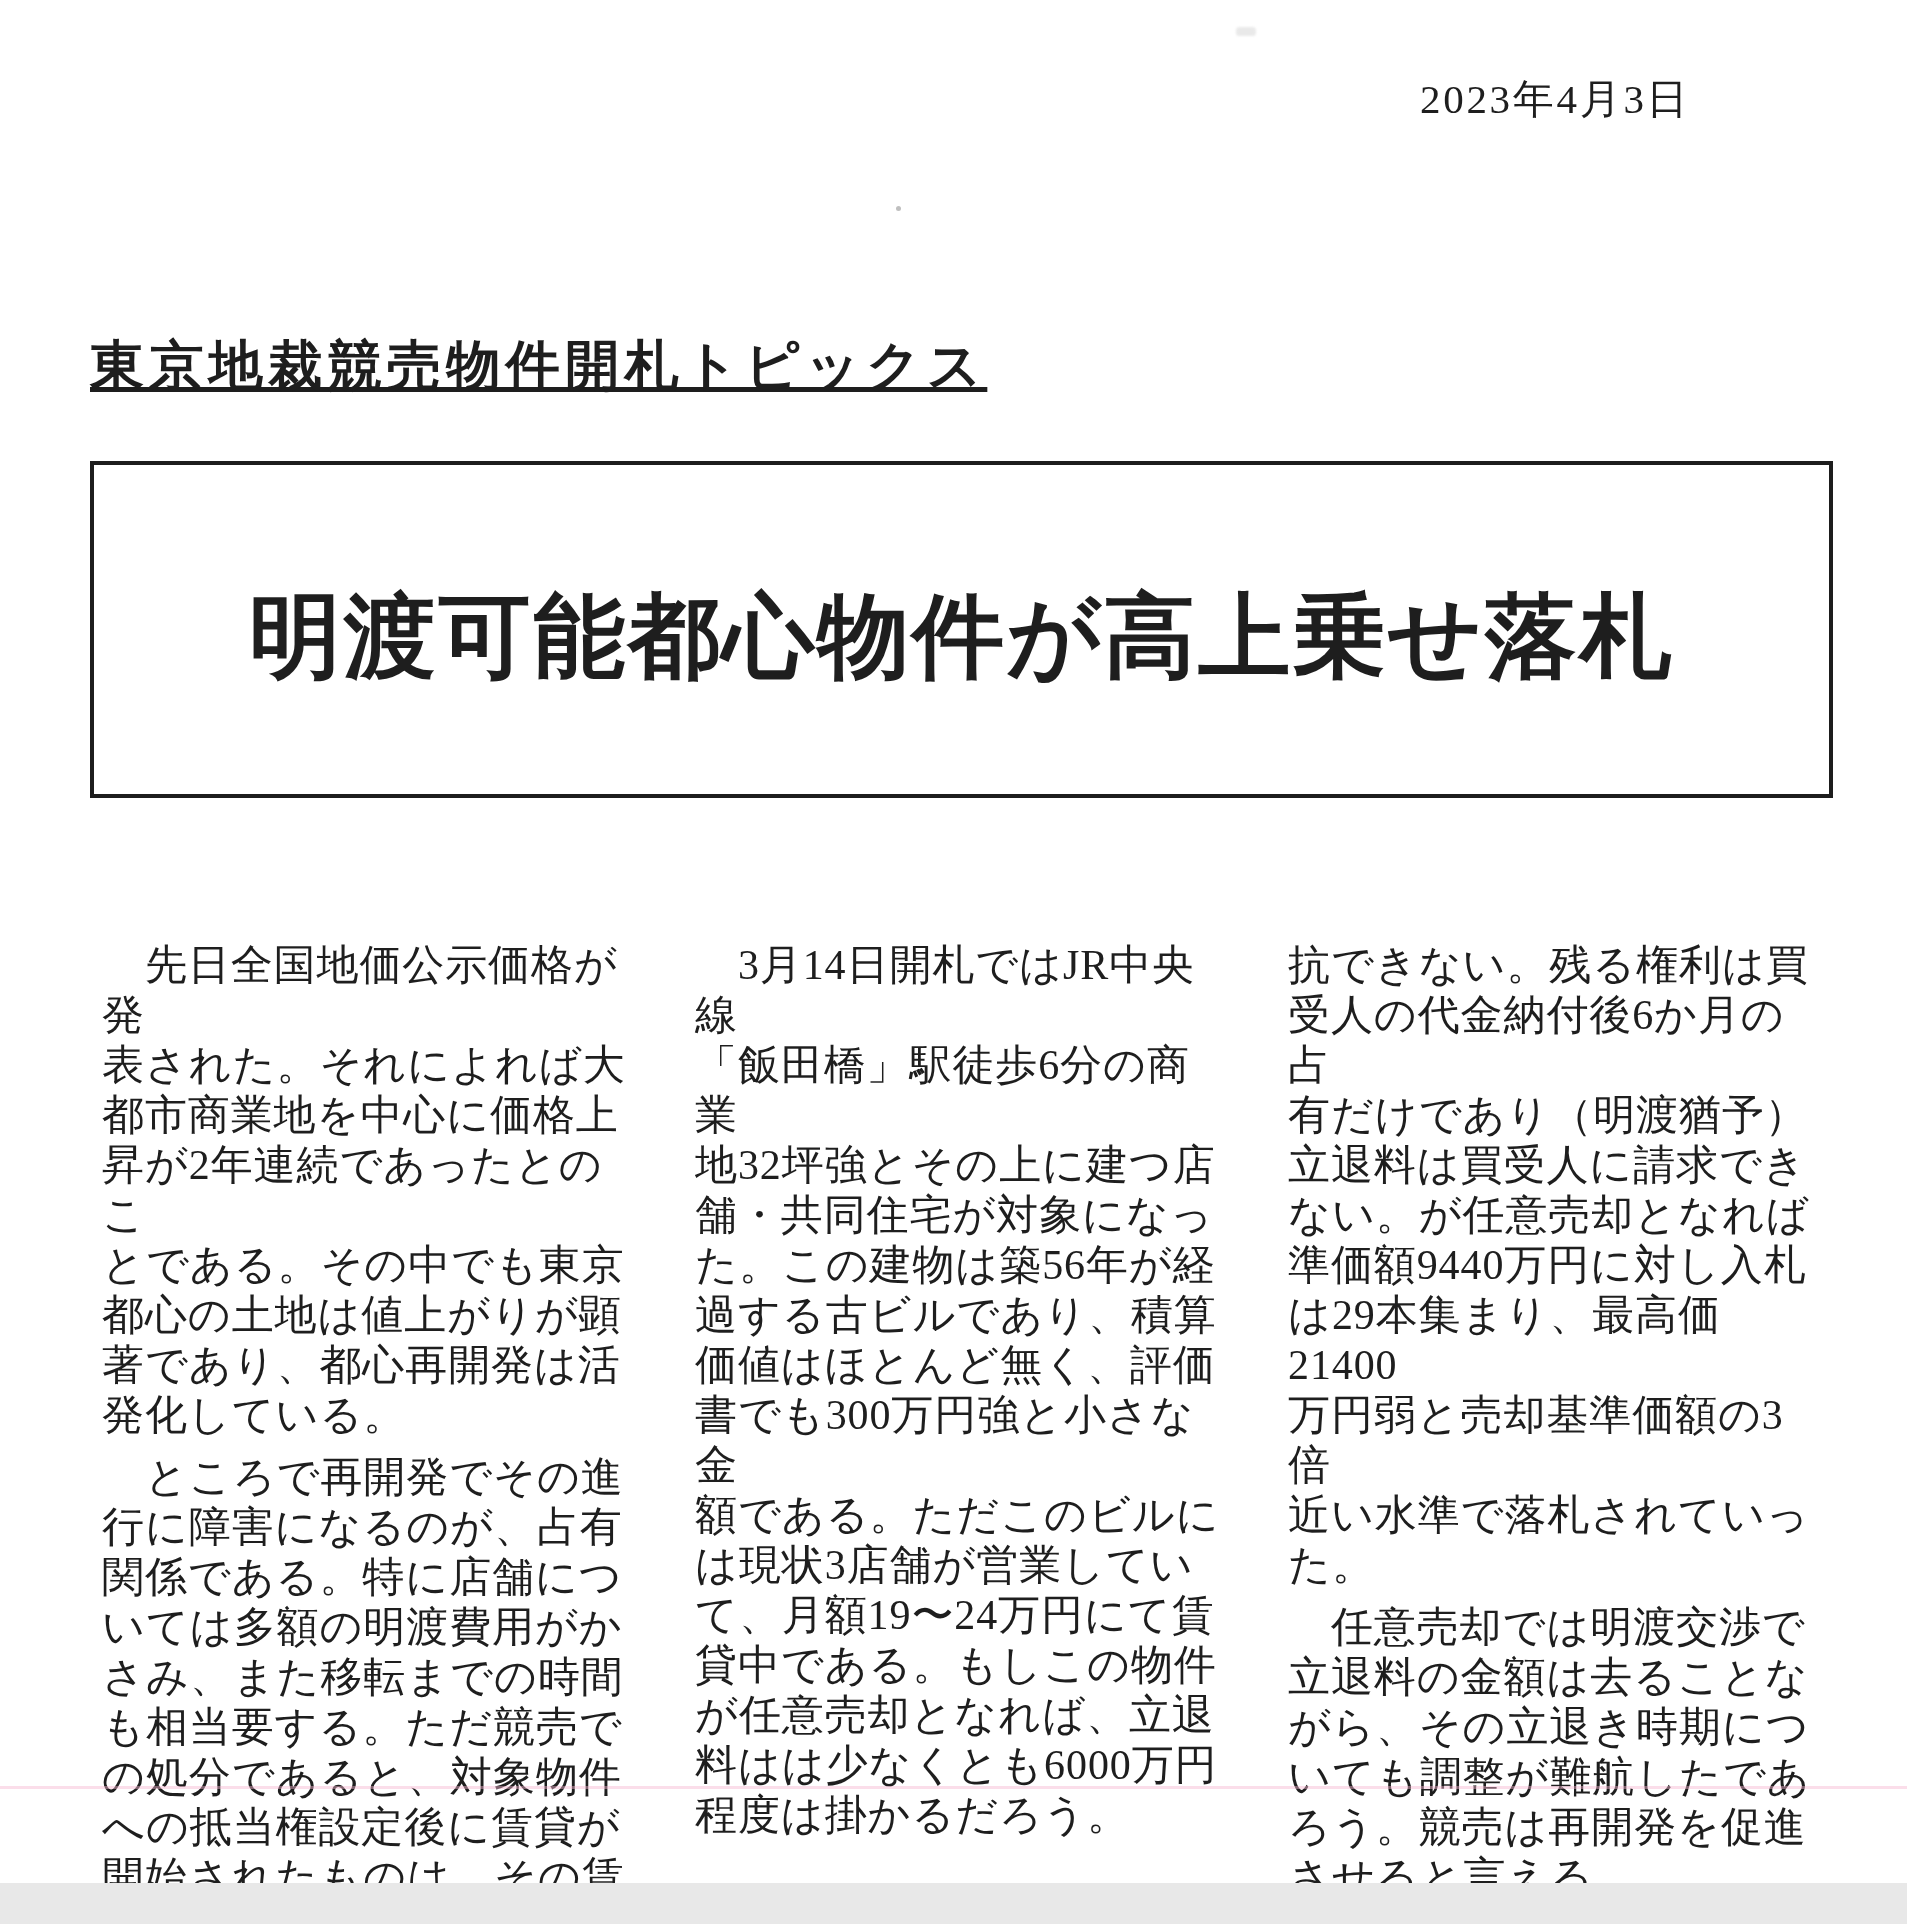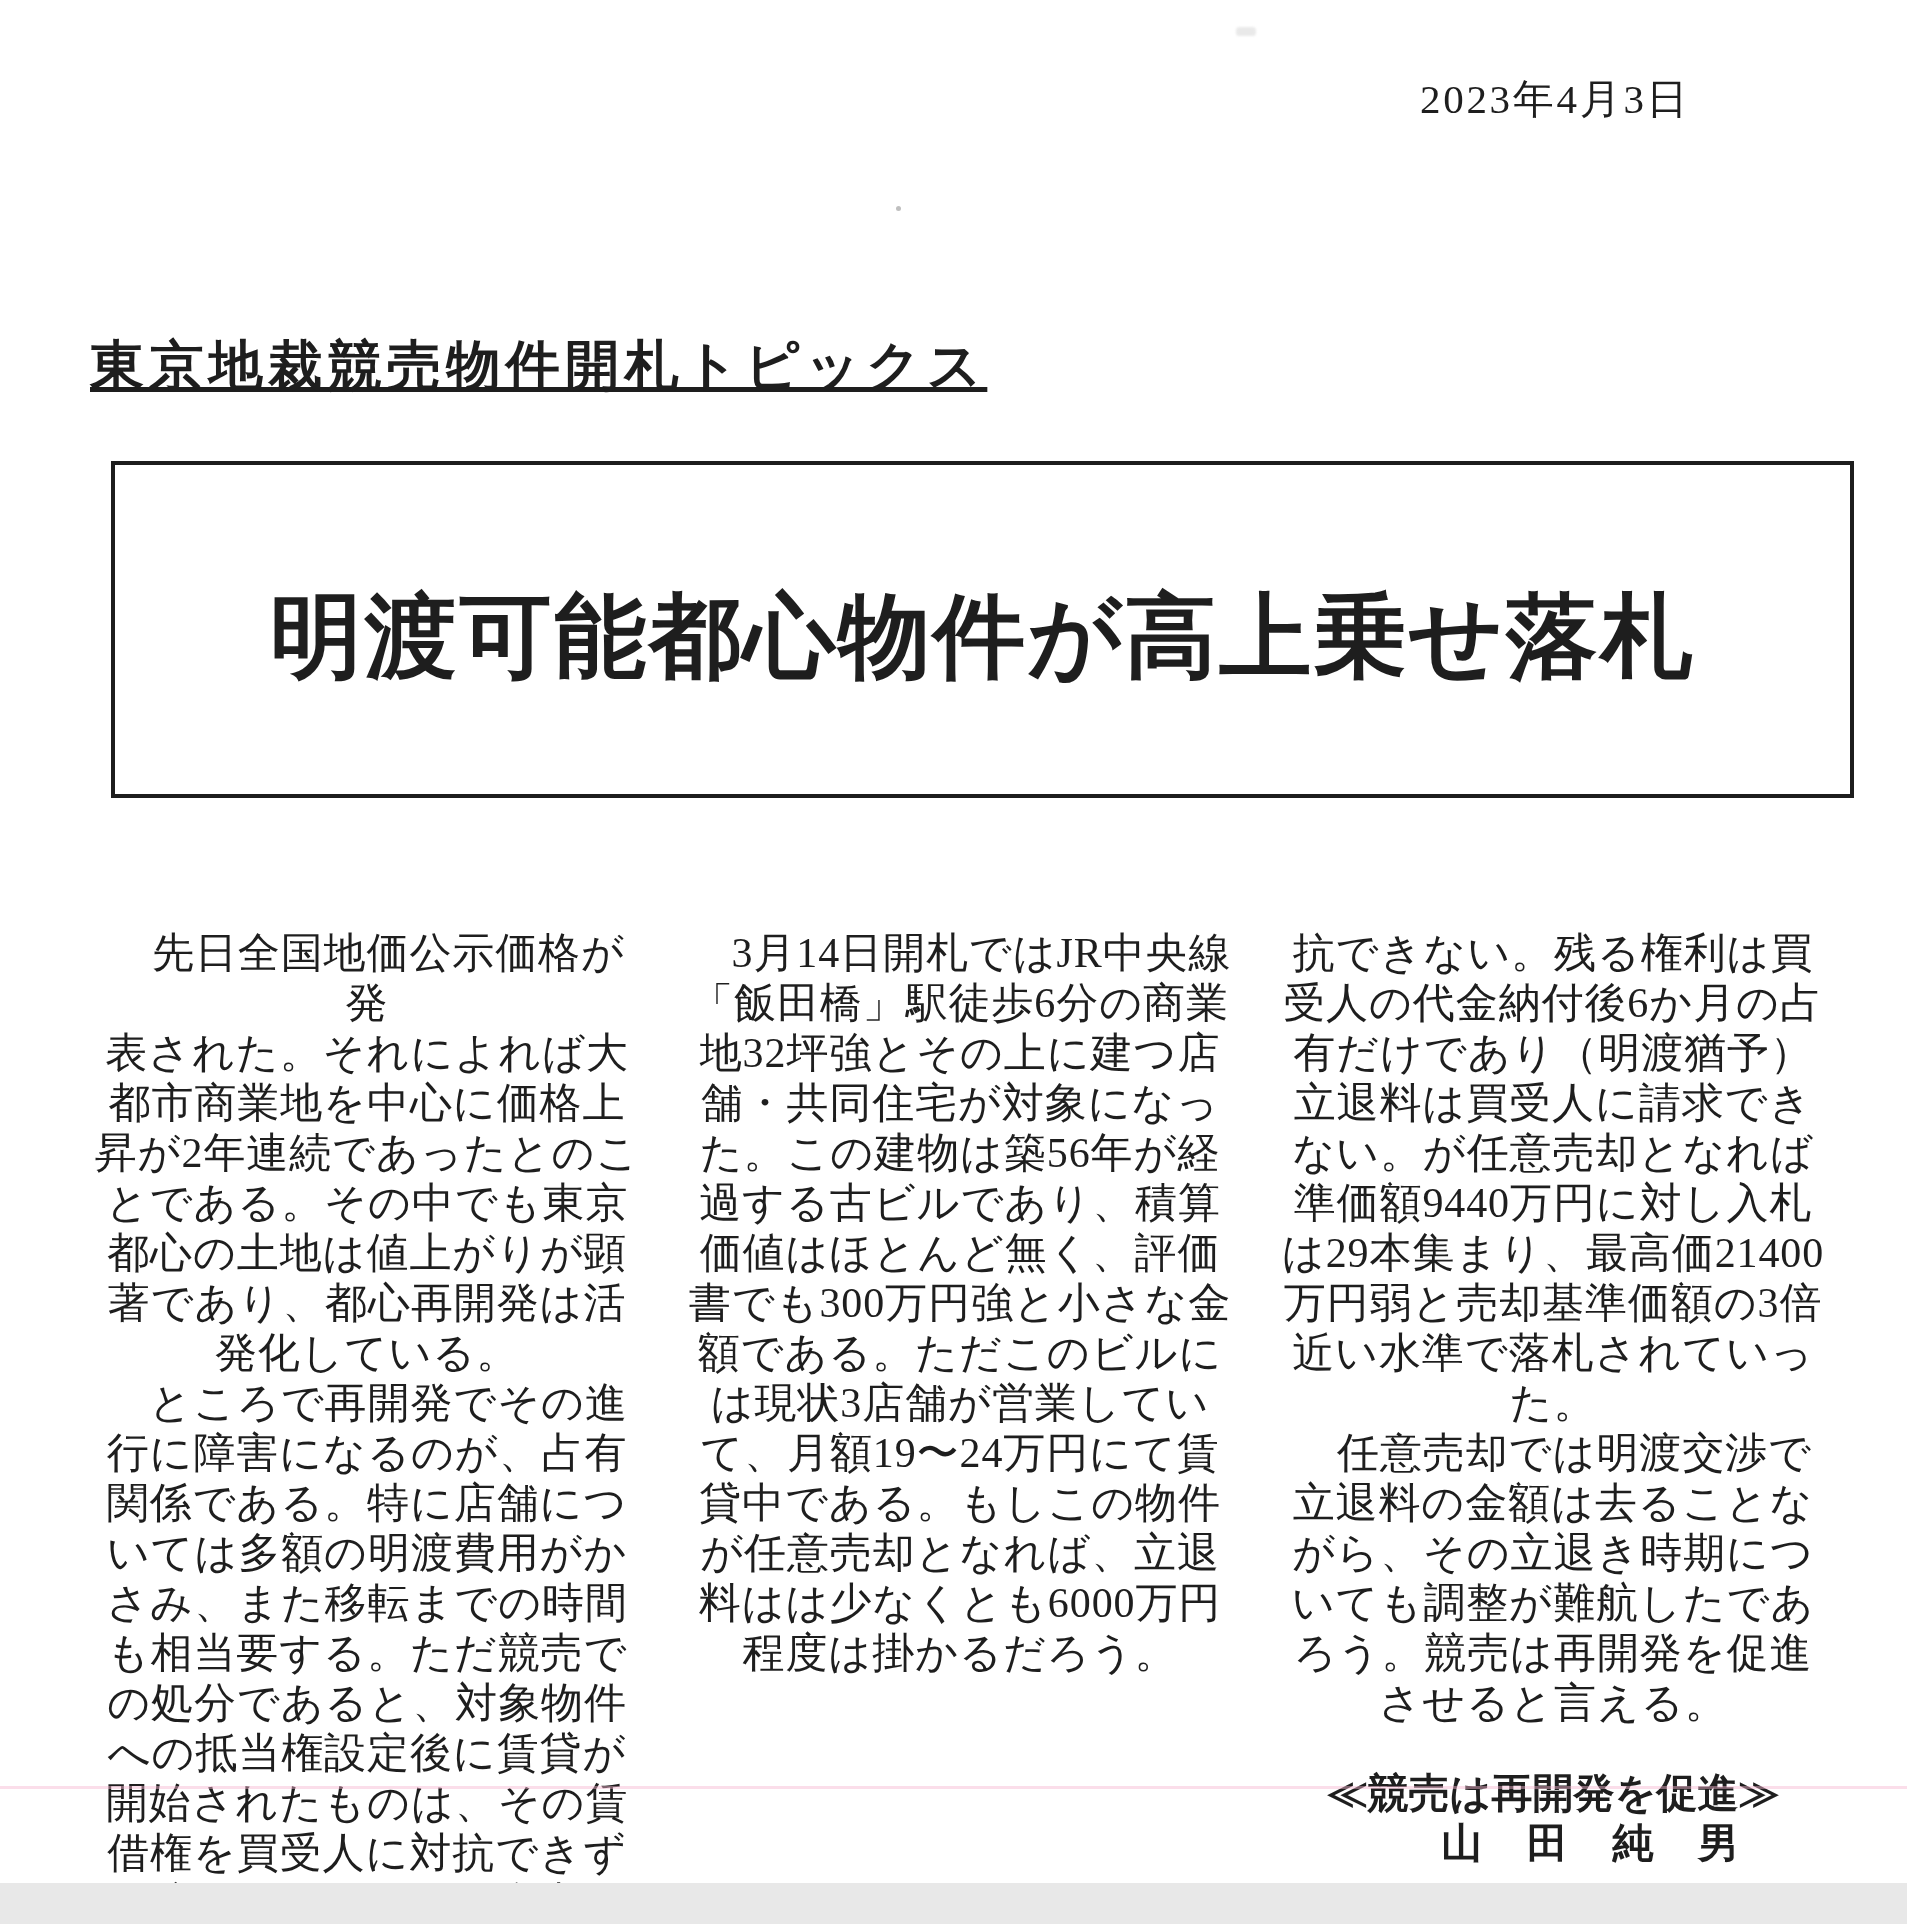--- a/index.html
+++ b/index.html
@@ -34,21 +34,20 @@
     position: absolute;
     left: 90px;
     top: 461px;
     width: 1743px;
     height: 337px;
     border: 4.5px solid #1d1d1d;
     box-sizing: border-box;
     display: flex;
     align-items: center;
     justify-content: center;
-    margin-left: 21px;
   }
   .headline {
     font-size: 92px;
     font-weight: bold;
     letter-spacing: 2.7px;
     white-space: nowrap;
     transform: translateY(7.2px);
   }
   .columns {
     position: absolute;
@@ -58,23 +57,22 @@
     display: flex;
     gap: 39px;
   }
   .col {
     width: 554px;
     font-size: 42px;
     line-height: 50px;
     letter-spacing: 0.9px;
   }
   .col p {
-    margin: 0;
+    margin: 12px;
     white-space: pre-line;
-    text-align: center;
   }
   .signature {
     margin-top: 40px !important;
     font-weight: bold;
     font-size: 41px;
     letter-spacing: 0;
   }
   .author {
     font-weight: bold;
     font-size: 41px;

